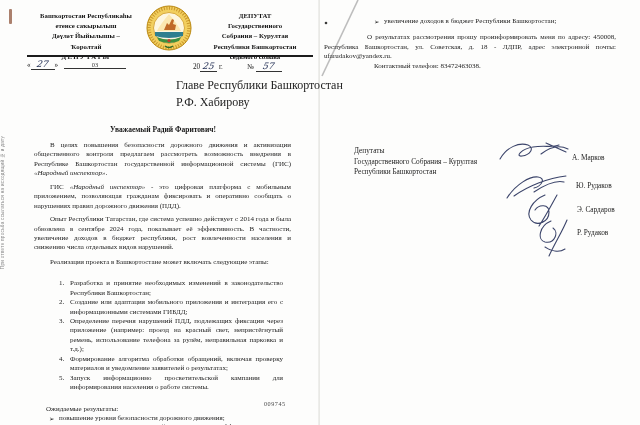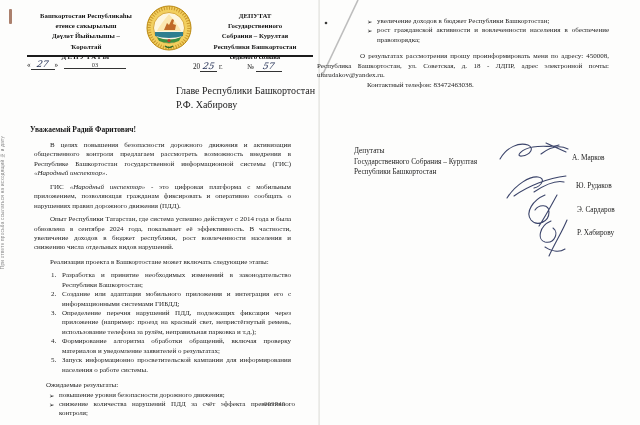--- a/index.html
+++ b/index.html
@@ -21,44 +21,44 @@
   .blank{display:inline-block;border-bottom:1px solid #333;text-align:center;vertical-align:baseline;}
   .w-day{width:24px;}
   .w-month{width:62px;font-size:6.4px;color:#3a3a3a;}
   .w-year{width:17px;}
   .w-num{width:26px;}
   .hand{font-family:"DejaVu Serif",serif;font-style:italic;font-size:9px;color:#243055;transform:skewX(-10deg);display:inline-block;line-height:1;}
   .yeargrp{position:absolute;left:166px;top:2px;}
   .numgrp{position:absolute;left:220px;top:2px;}
 
   
-  .addressee{position:absolute;left:176px;top:84px;font-size:10px;line-height:1.4;color:#222;}
-  .salut{position:absolute;left:30px;top:125px;width:266px;text-align:left;font-weight:bold;font-size:7.5px;color:#161616;}
+  .addressee{position:absolute;left:176px;top:77px;font-size:12px;line-height:1.4;color:#222;}
+  .salut{position:absolute;left:30px;top:125px;width:266px;text-align:center;font-weight:bold;font-size:7.5px;color:#161616;}
 
   
   .body-l{position:absolute;left:30px;top:137px;width:265px;font-size:7px;line-height:1.35;text-align:justify;color:#242424;}
   .body-l p{margin:4px;text-indent:16px;}
   .stages-intro{margin-top:5px !important;}
-  ol.stages{margin:4px;padding:0 0 0 28px;list-style:none;counter-reset:st;}
+  ol.stages{margin:12px;padding:0 0 0 28px;list-style:none;counter-reset:st;}
   ol.stages li{counter-increment:st;position:relative;text-align:justify;}
   ol.stages li::before{content:counter(st) ".";position:absolute;left:-11px;}
   .expected-label{margin-top:6px;margin-left:16px;}
   .brow{display:flex;margin-left:19px;}
   .arrow{flex:none;width:10px;font-size:6.4px;line-height:1.48;}
   .btxt{flex:1;text-align:justify;}
   .footer-num{position:absolute;left:264px;top:400px;font-size:6.2px;letter-spacing:.5px;color:#4a4a4a;}
 
   
   .punch{position:absolute;left:9px;top:9px;width:3px;height:15px;background:#9c6a53;opacity:.85;border-radius:1px;}
   .vnote{position:absolute;left:0px;top:136px;width:11px;height:160px;}
   .vnote span{display:inline-block;writing-mode:vertical-rl;transform:rotate(180deg);font-family:"Liberation Sans",sans-serif;font-size:4.6px;letter-spacing:.3px;color:#8a8a8a;white-space:nowrap;}
   .streak{position:absolute;left:318px;top:0;width:52px;height:82px;}
 
   
-  .body-r{position:absolute;left:317px;top:17px;width:292px;font-size:7px;line-height:1.35;text-align:justify;color:#242424;}
+  .body-r{position:absolute;left:324px;top:17px;width:292px;font-size:7px;line-height:1.35;text-align:justify;color:#242424;}
   .body-r .brow{margin-left:50px;}
   .closing{margin:7px 0 0 0;text-indent:43px;}
   .phone{margin:0;text-indent:50px;}
   .sigblock{position:absolute;left:354px;top:146px;font-size:7.3px;line-height:1.45;color:#222;}
   .signer{position:absolute;font-size:7.3px;color:#222;white-space:nowrap;}
   .sg1{left:572px;top:153px;}
   .sg2{left:576px;top:181px;}
   .sg3{left:577px;top:205px;}
   .sg4{left:577px;top:228px;}
   .sig{position:absolute;}
@@ -149,24 +149,20 @@
   <svg class="streak" viewBox="0 0 52 82">
     <line x1="40" y1="0" x2="4" y2="76" stroke="#bdbdbd" stroke-width="1.6"></line>
     <circle cx="8" cy="23" r="1.3" fill="#3a3a3a"></circle>
   </svg>
 
   <div class="body-r">
     <div class="brow">
         <span class="arrow">➢</span>
         <span class="btxt">увеличение доходов в бюджет Республики Башкортостан;</span>
       </div>
-    <div class="brow">
-        <span class="arrow">➢</span>
-        <span class="btxt">рост гражданской активности и вовлеченности населения в обеспечение правопорядка;</span>
-      </div>
     <p class="closing">О результатах рассмотрения прошу проинформировать меня по адресу: 450008, Республика Башкортостан, ул. Советская, д. 18 - ЛДПР, адрес электронной почты: ufarudakov@yandex.ru.</p>
     <p class="phone">Контактный телефон: 83472463038.</p>
   </div>
 
   <div class="sigblock">
     <div>Депутаты</div>
     <div>Государственного Собрания – Курултая</div>
     <div>Республики Башкортостан</div>
   </div>
 
@@ -181,14 +177,14 @@
   <div class="signer sg2">Ю. Рудаков</div>
 
   <svg class="sig sig3" viewBox="0 0 50 40">
     <path d="M31 3 C19 8 11 20 17 28 C23 35 35 30 35 20 C35 12 25 12 21 18 M25 34 C33 22 39 10 43 3"></path>
   </svg>
   <div class="signer sg3">Э. Сардаров</div>
 
   <svg class="sig sig4" viewBox="0 0 46 44">
     <path d="M23 5 C11 10 9 24 17 26 C27 28 31 16 25 12 M21 40 C27 27 35 14 39 4 M17 31 C23 35 31 37 37 33"></path>
   </svg>
-  <div class="signer sg4">Р. Хабирову</div>
+  <div class="signer sg4">Р. Рудаков</div>
 </div>
 
 </body></html>

